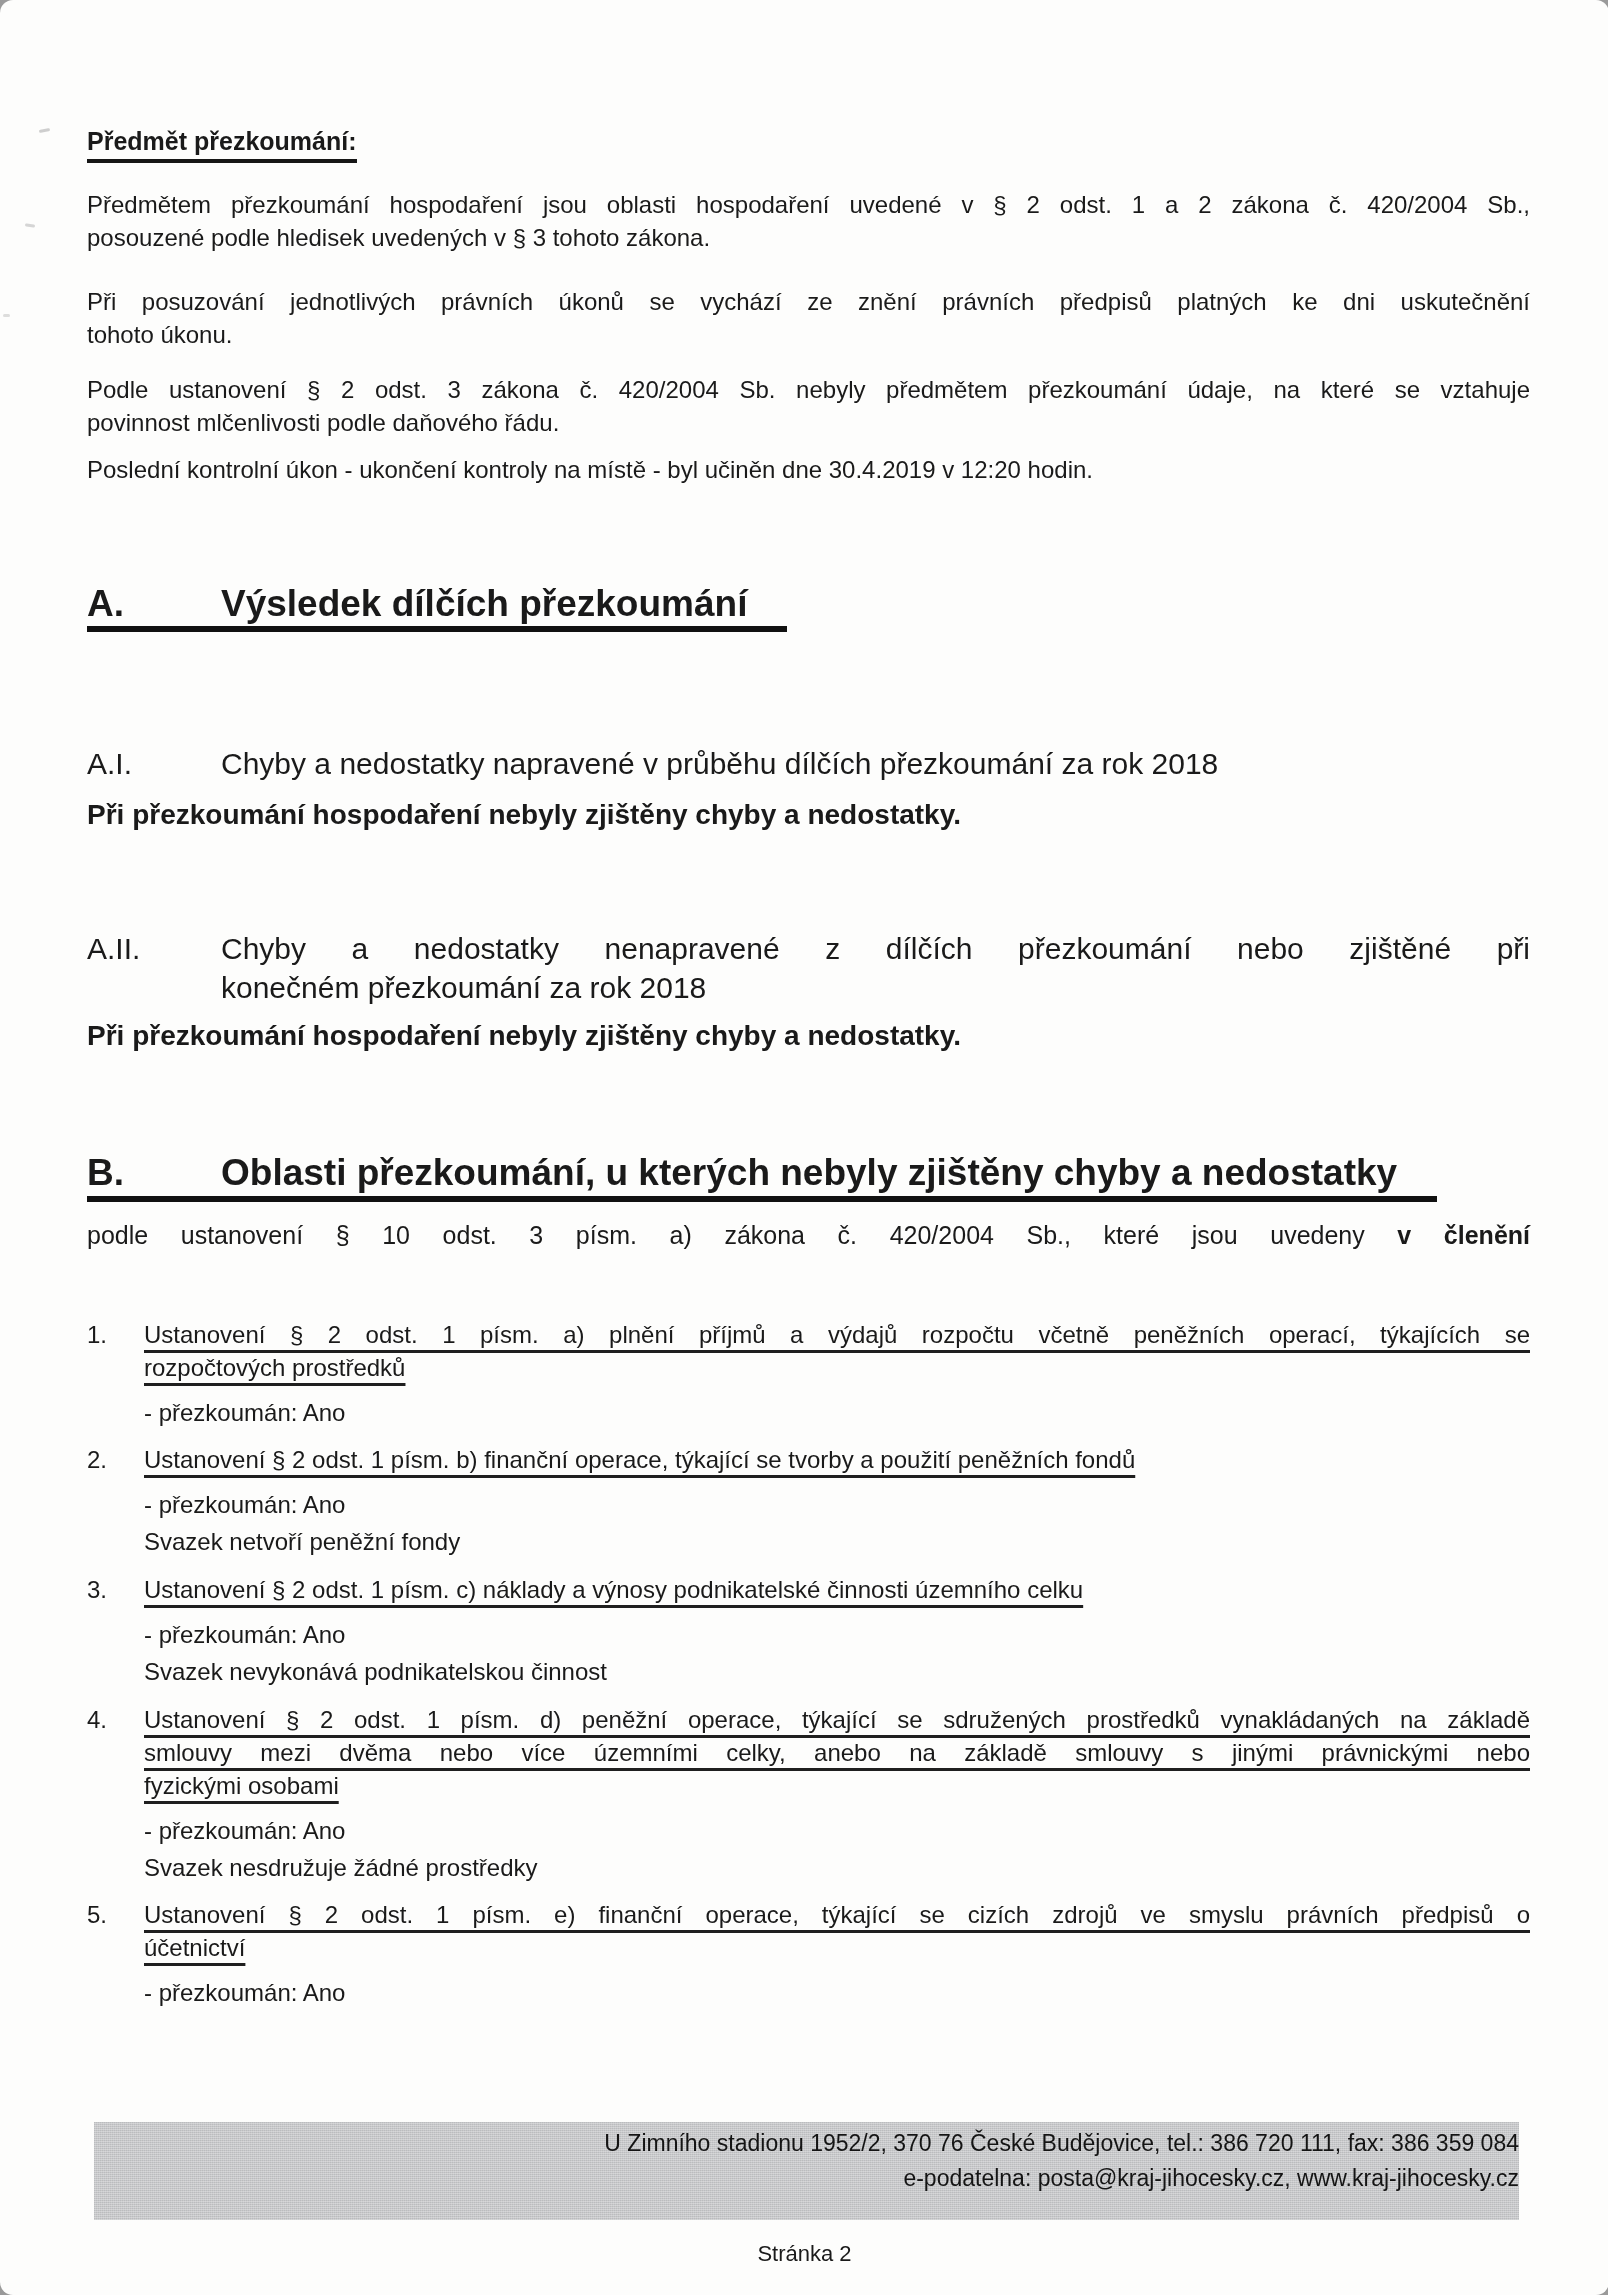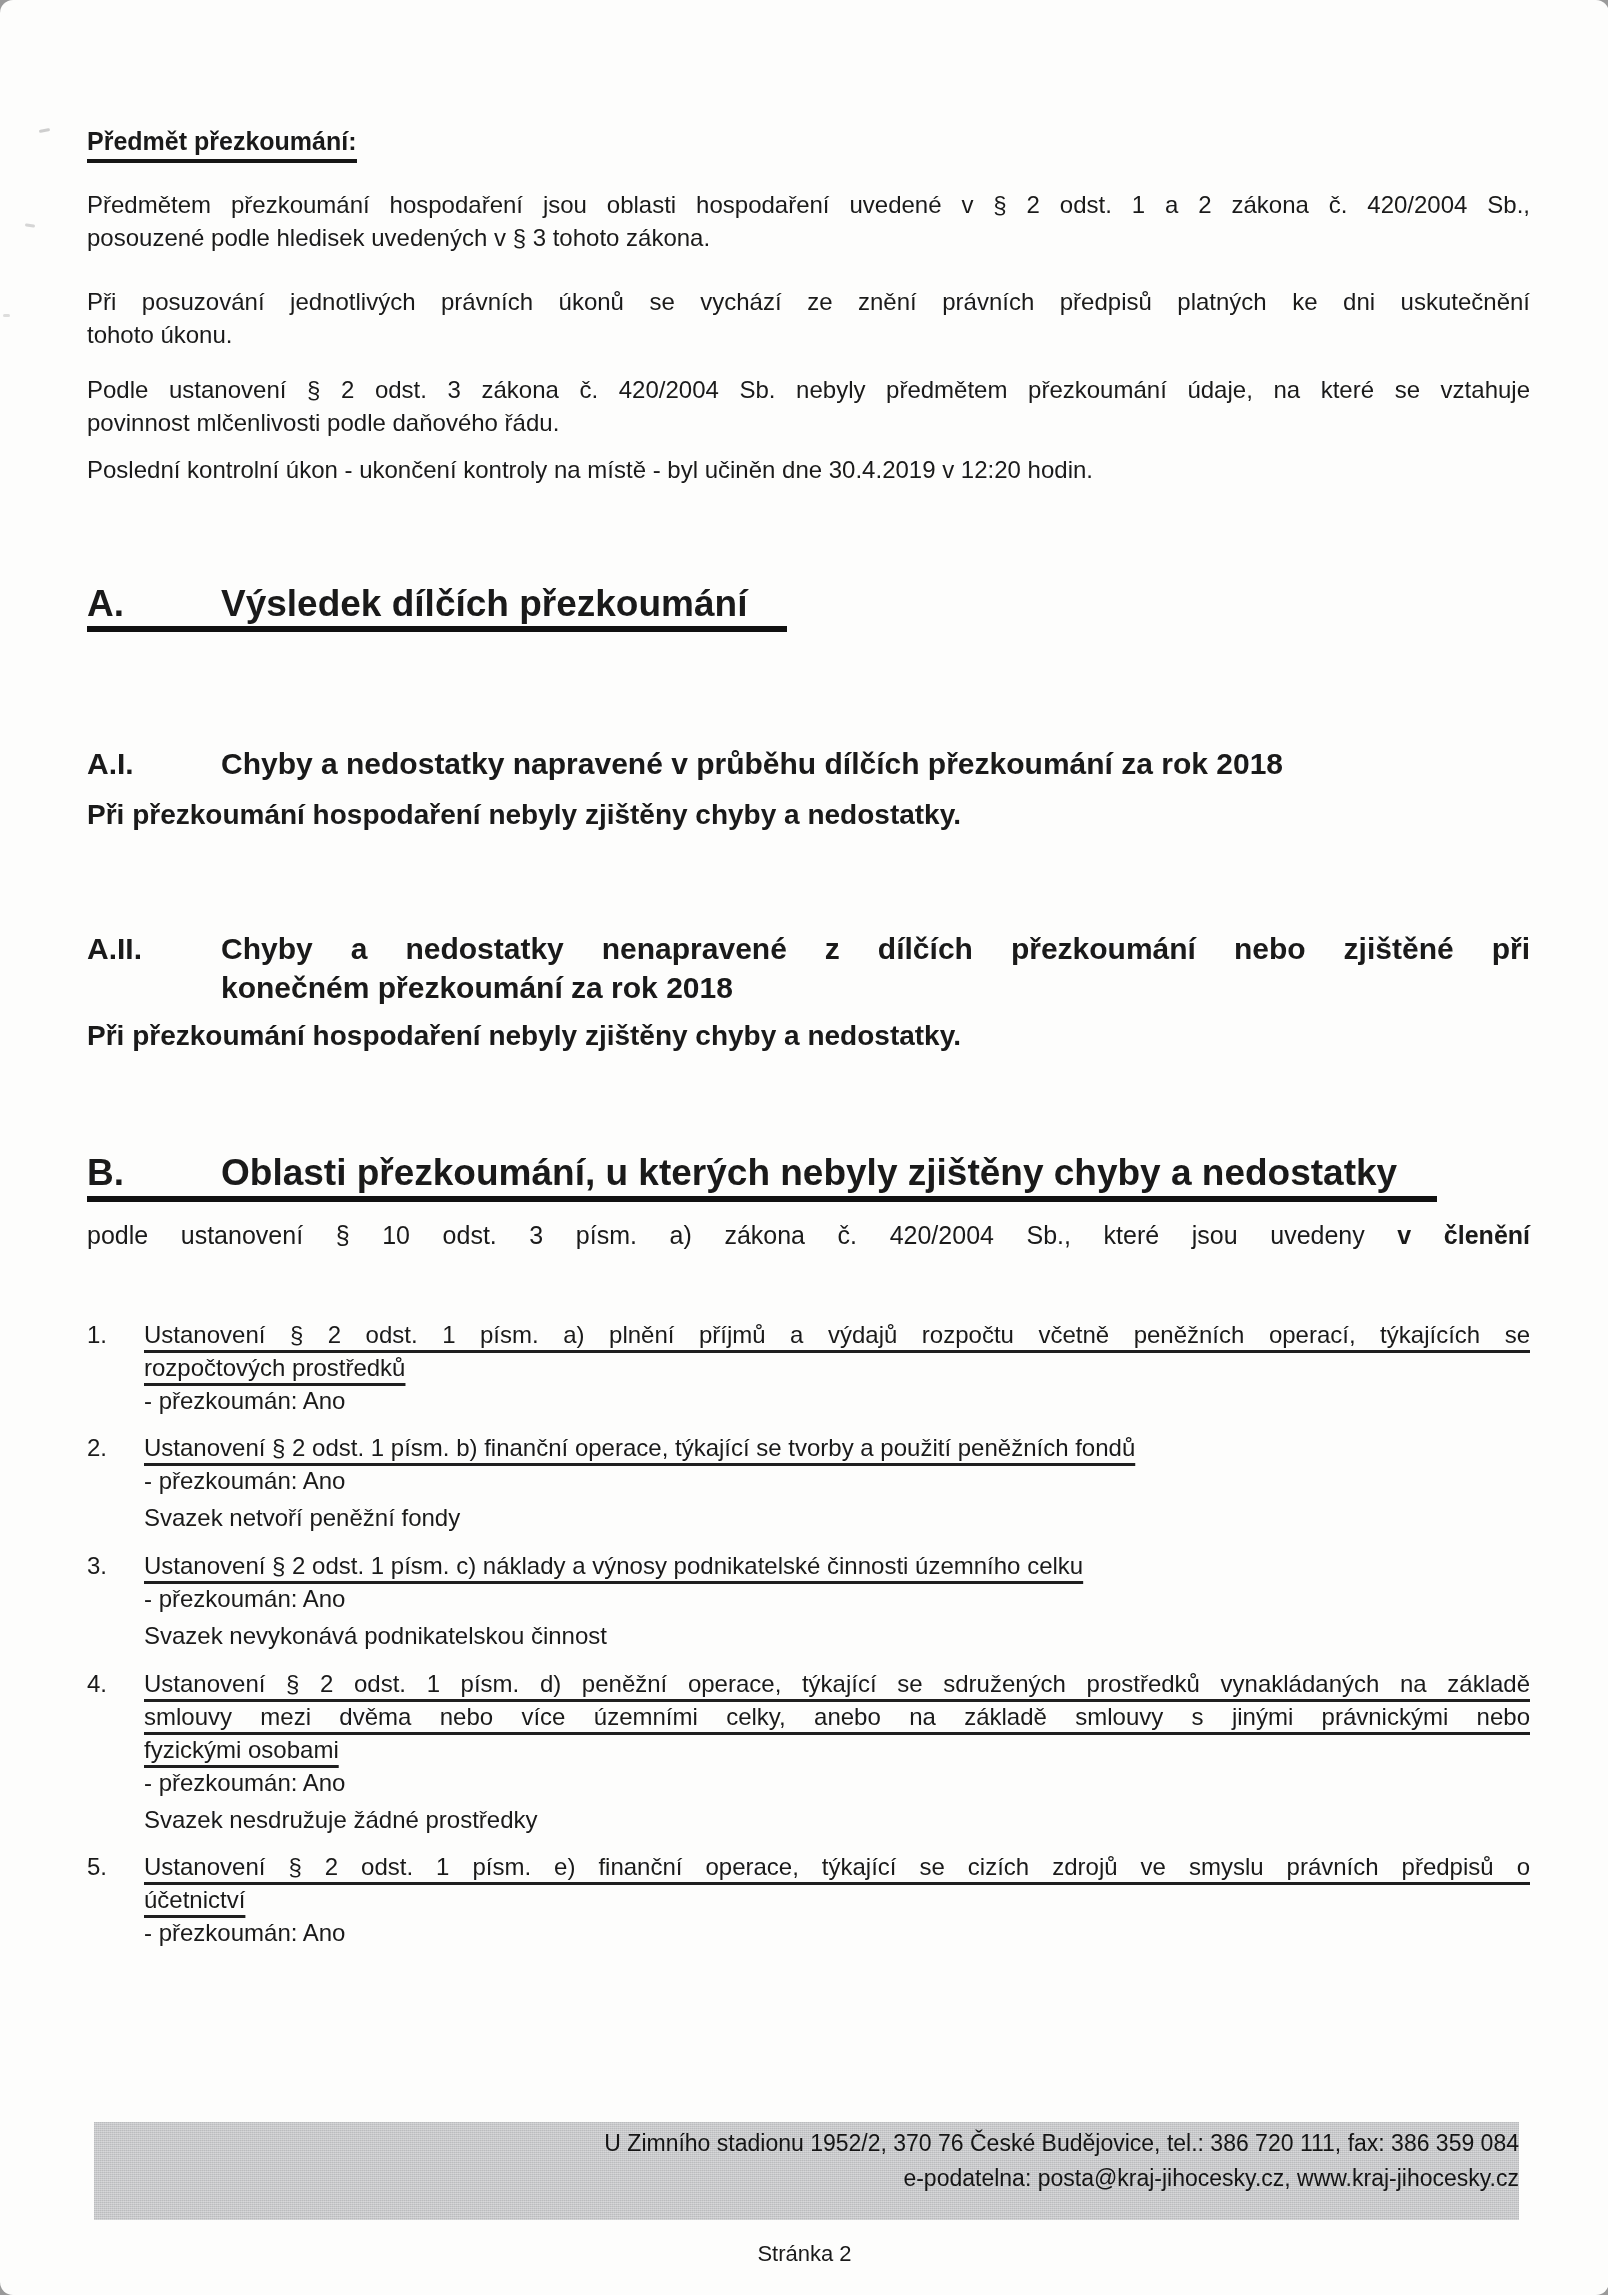--- a/index.html
+++ b/index.html
@@ -40,21 +40,21 @@
     border-bottom:6.7px solid #111;
     padding-bottom:2.7px;
     font-size:37px;font-weight:bold;line-height:40px;
   }
   .sec-head.a{margin-top:98px;}
   .sec-head.b{margin-top:100px;}
   .sec-label{width:134px;flex:0 0 134px;}
   
   .mid-head{
     display:flex;
-    font-size:30px;font-weight:bold;line-height:39px;
+    font-size:30px;font-weight:normal;line-height:39px;
   }
   .mid-head.ai{margin-top:112px;}
   .mid-head.aii{margin-top:97px;}
   .mid-label{width:134px;flex:0 0 134px;}
   .mid-text{flex:1 1 auto;}
   
   .stmt{font-size:28px;font-weight:bold;line-height:35px;}
   .stmt.s1{margin-top:13.4px;}
   .stmt.s2{margin-top:11.4px;}
   
@@ -63,21 +63,21 @@
   .olist{margin-top:67px;font-size:24px;line-height:33px;}
   .item{display:flex;}
   .item + .item{margin-top:14.7px;}
   .num{width:57px;flex:0 0 57px;}
   .itext{flex:1 1 auto;}
   .itext u{
     text-decoration-thickness:3.3px;
     text-underline-offset:6.7px;
     text-decoration-color:#1f1f1f;
   }
-  .result{}
+  .result{margin-top:12px;}
   .note{margin-top:4px;}
   
   .footer-bar{
     position:absolute;
     left:94px;top:2122px;
     width:1425px;height:98px;
     background-color:#c7c8ca;
     background-image:
       repeating-linear-gradient(0deg, rgba(255,255,255,.28) 0 0.7px, rgba(0,0,0,0) 0.7px 2px),
       repeating-linear-gradient(90deg, rgba(0,0,0,.06) 0 0.7px, rgba(0,0,0,0) 0.7px 2px);

